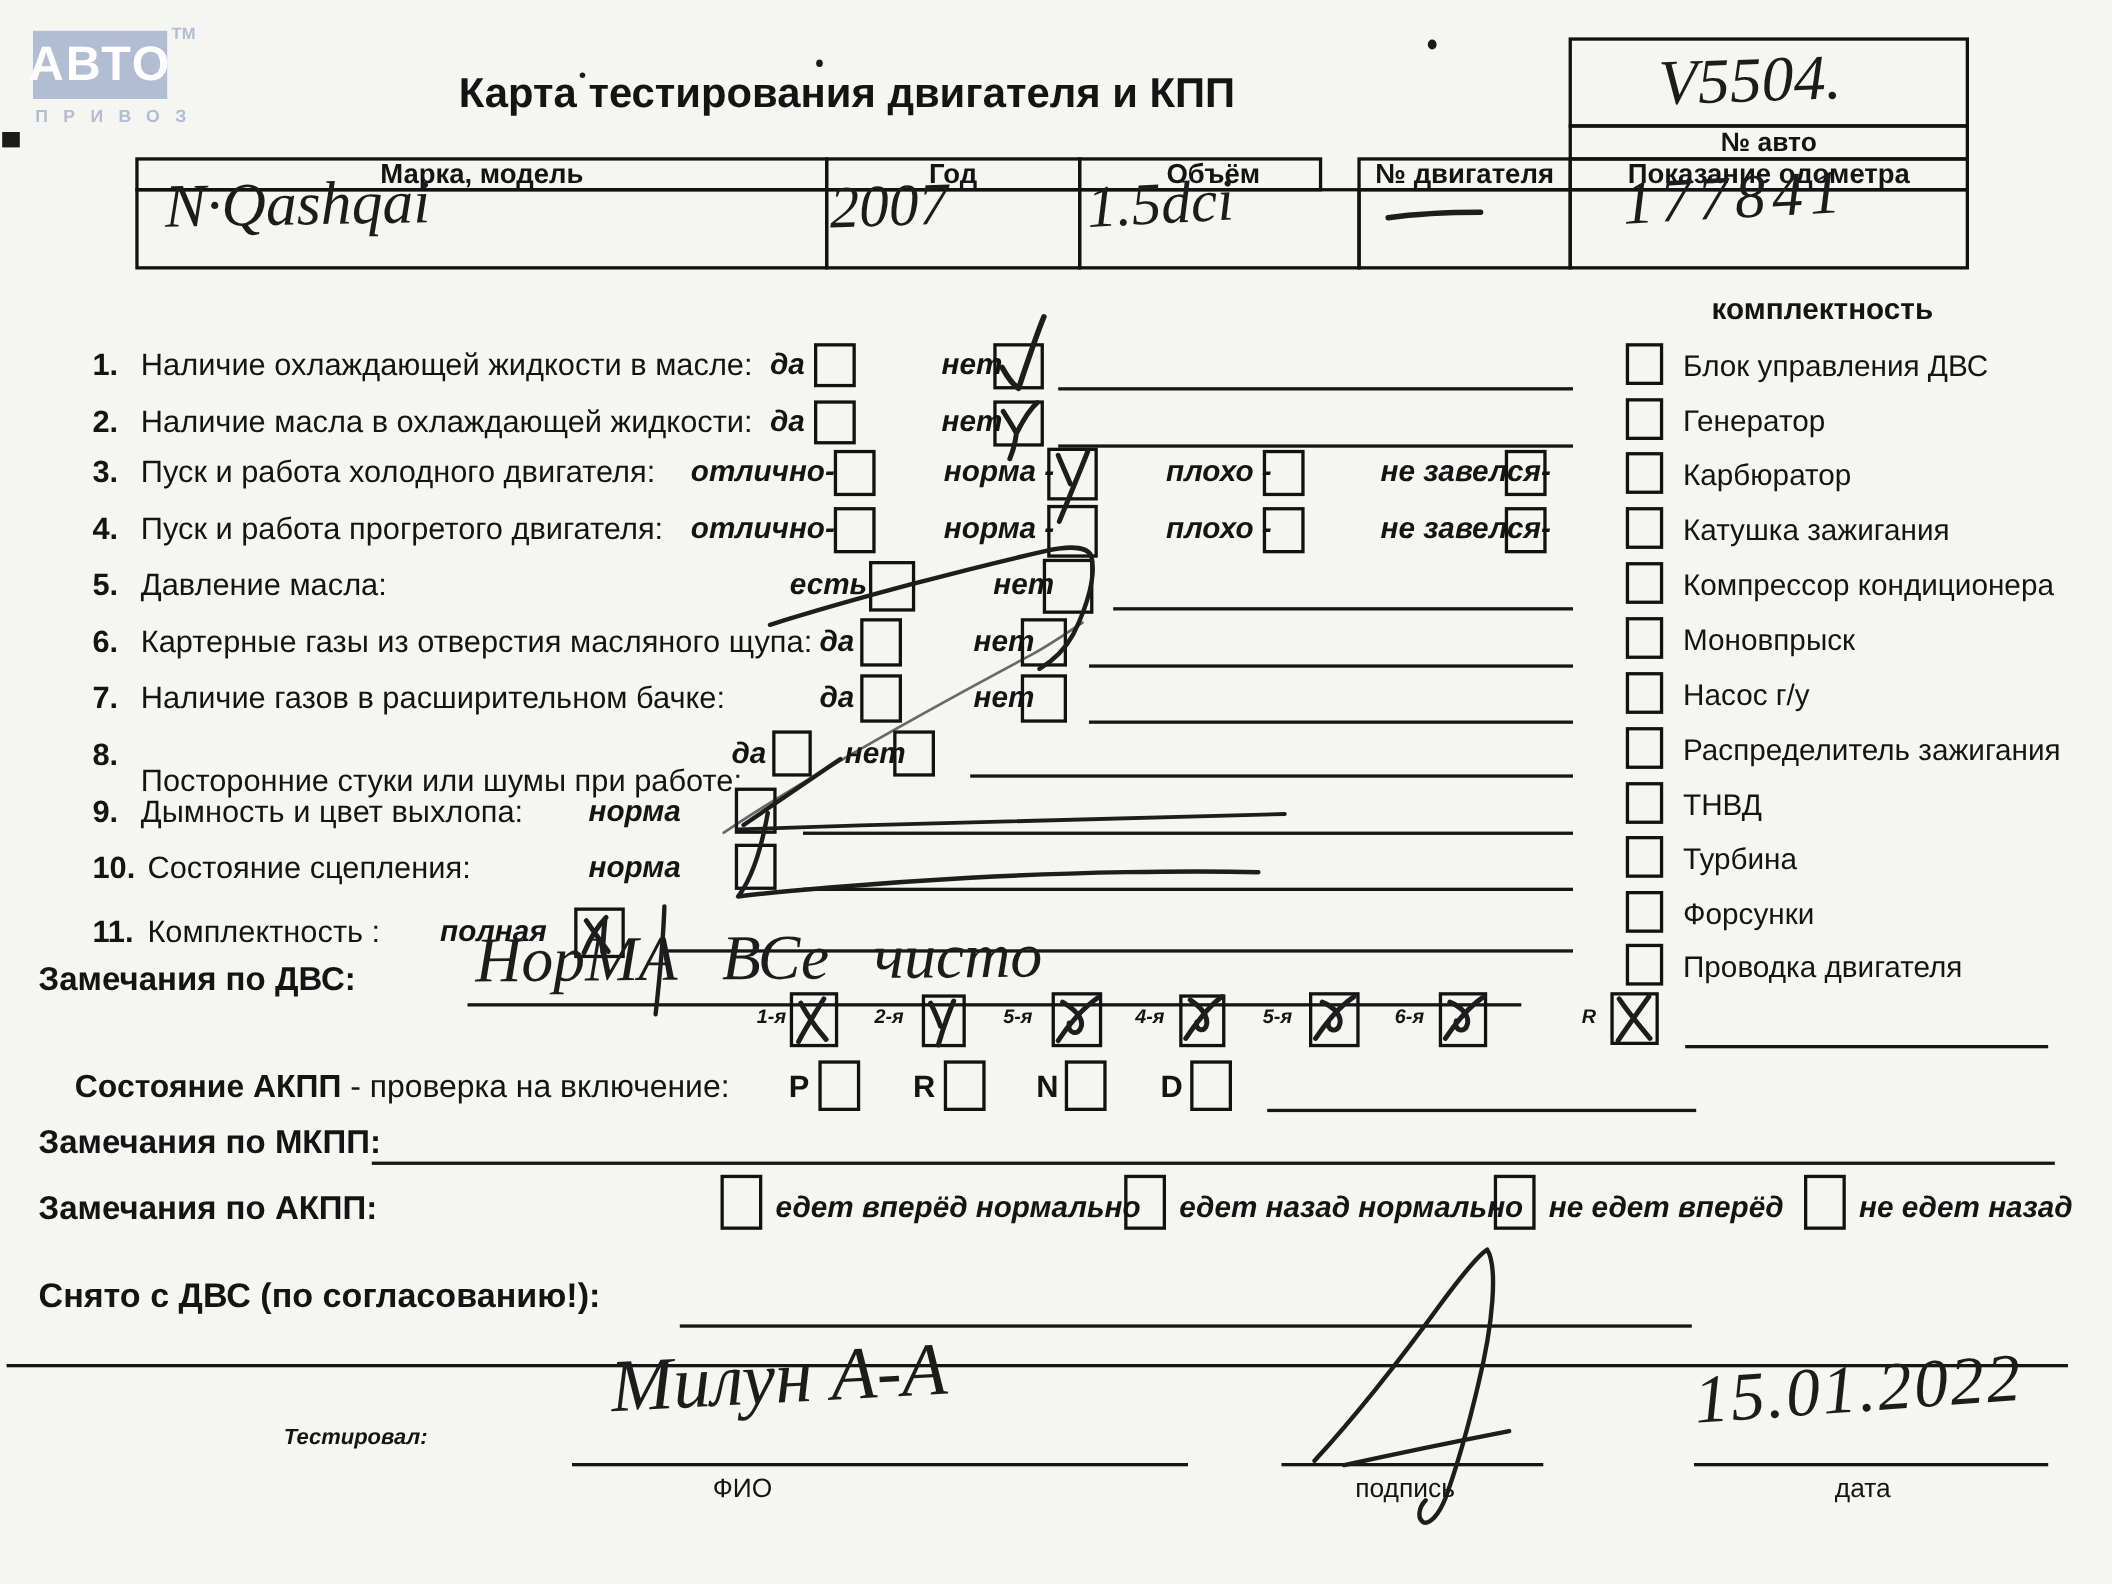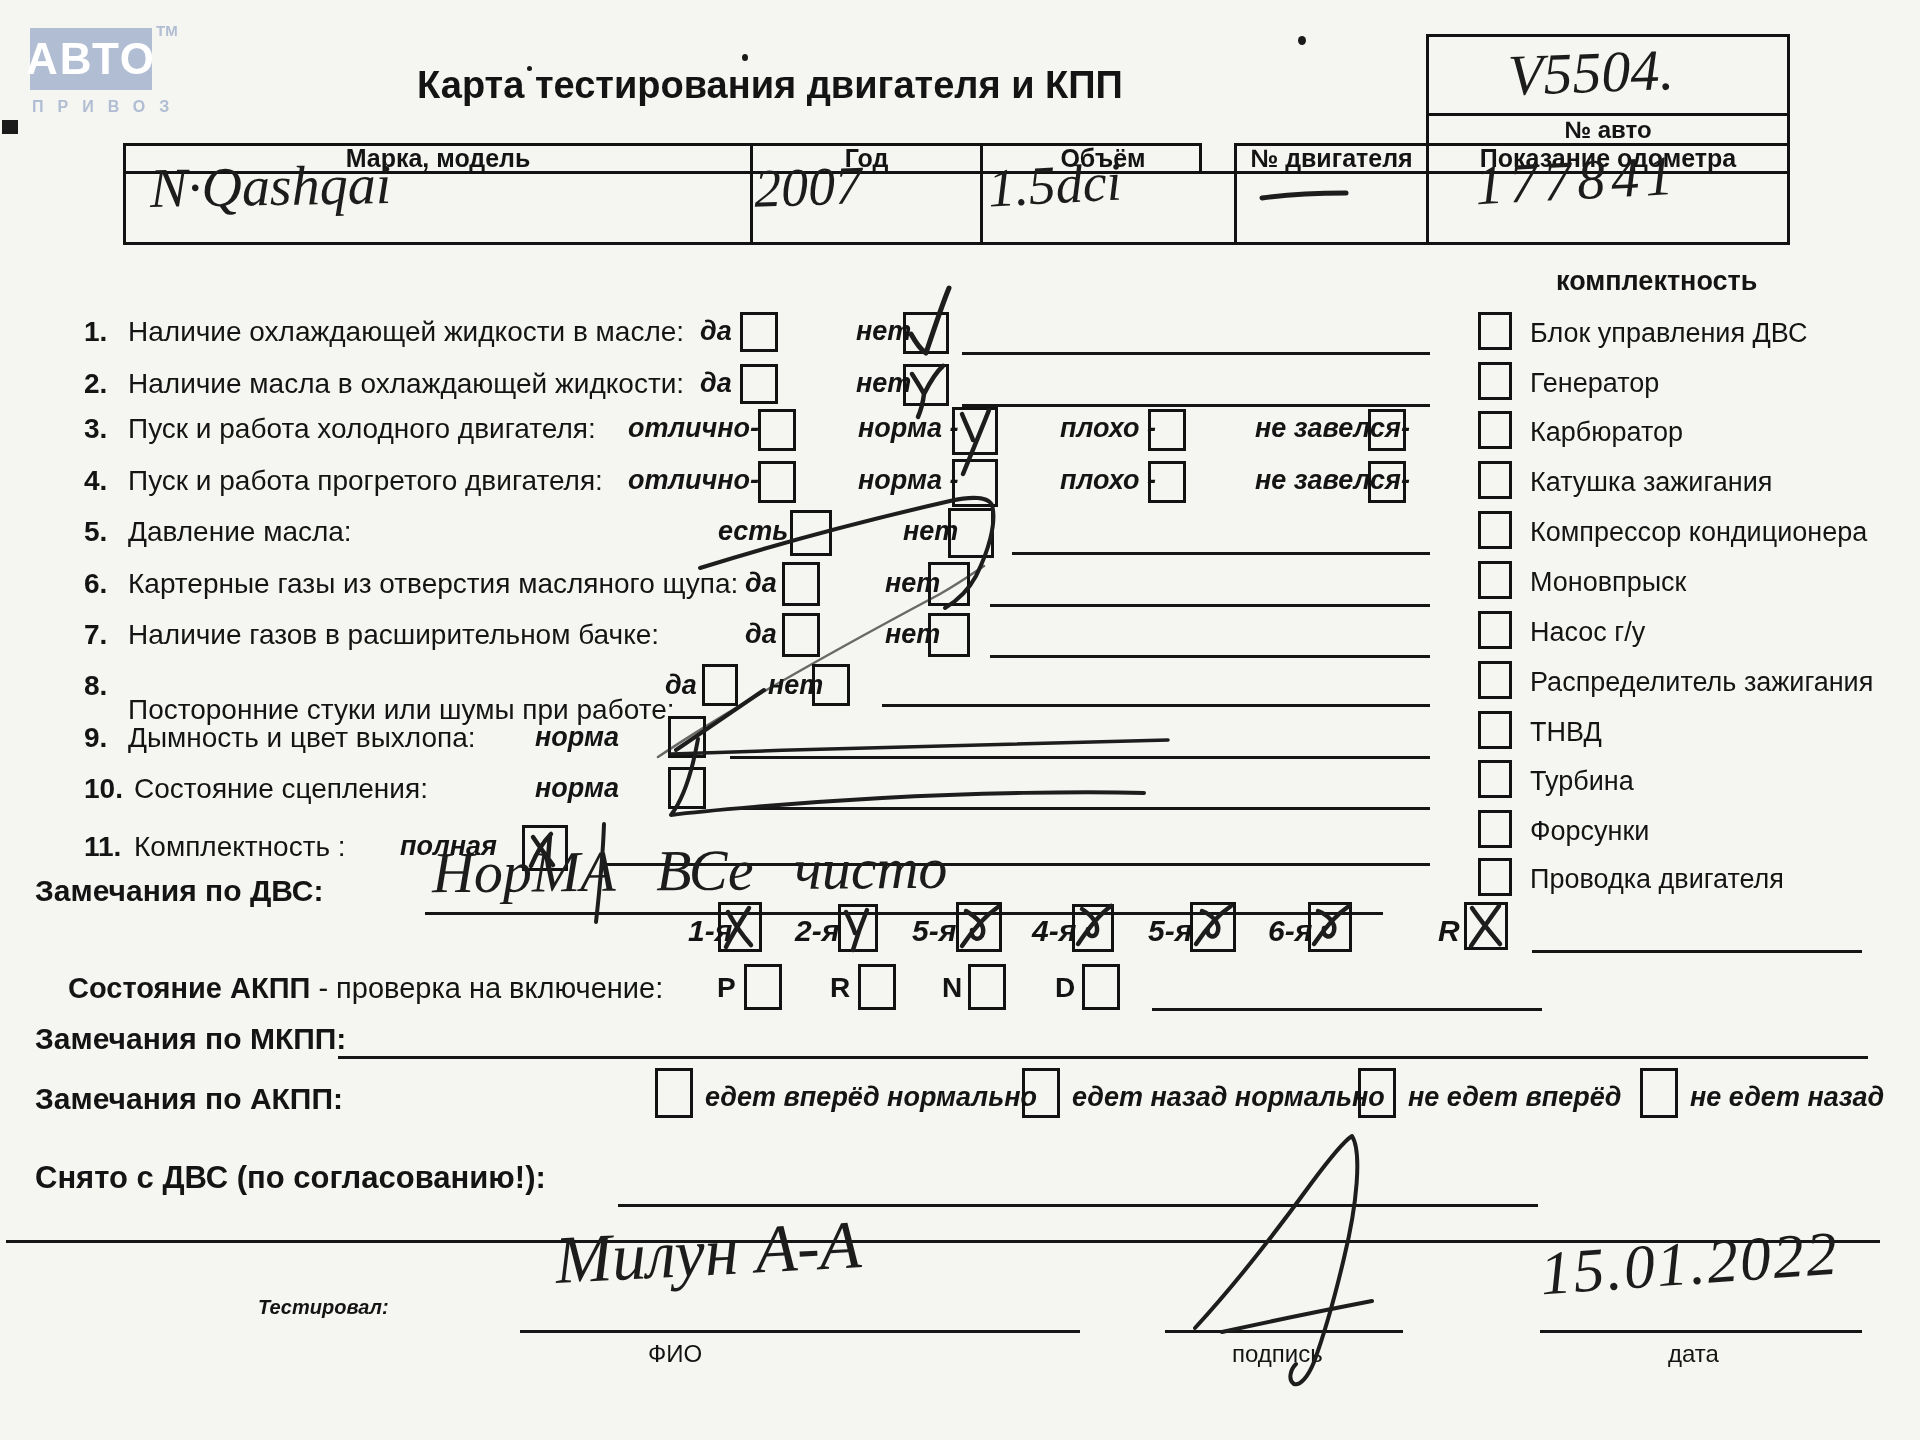--- a/index.html
+++ b/index.html
@@ -26,21 +26,21 @@
   
   .rc-lab{position:absolute;font-size:27px;white-space:nowrap;}
   
   .logo-box{position:absolute;left:30px;top:28px;width:122px;height:62px;background:#b0bdd2;
             display:flex;align-items:center;justify-content:center;}
   .logo-txt{color:#fff;font-weight:700;font-size:44px;letter-spacing:2px;font-family:"Liberation Sans",sans-serif;}
   .logo-tm{position:absolute;left:156px;top:22px;font-size:15px;color:#b0bdd2;font-weight:700;}
   .logo-sub{position:absolute;left:32px;top:98px;color:#b0bdd2;font-weight:700;font-size:16px;letter-spacing:14px;}
   .speck{position:absolute;background:#1a1a1a;border-radius:50%;}
   svg.overlay{position:absolute;left:0;top:0;pointer-events:none;}
-  .gear-lab{position:absolute;font-style:italic;font-weight:700;font-size:30px;white-space:nowrap;}
+  .gear-lab{position:absolute;font-style:italic;font-weight:700;font-size:18px;white-space:nowrap;}
 </style>
 </head>
 <body>
 
 <div class="page">
 
   <div class="logo-box">
     <span class="logo-txt">АВТО</span>
   </div>
   <span class="logo-tm">ТМ</span>

